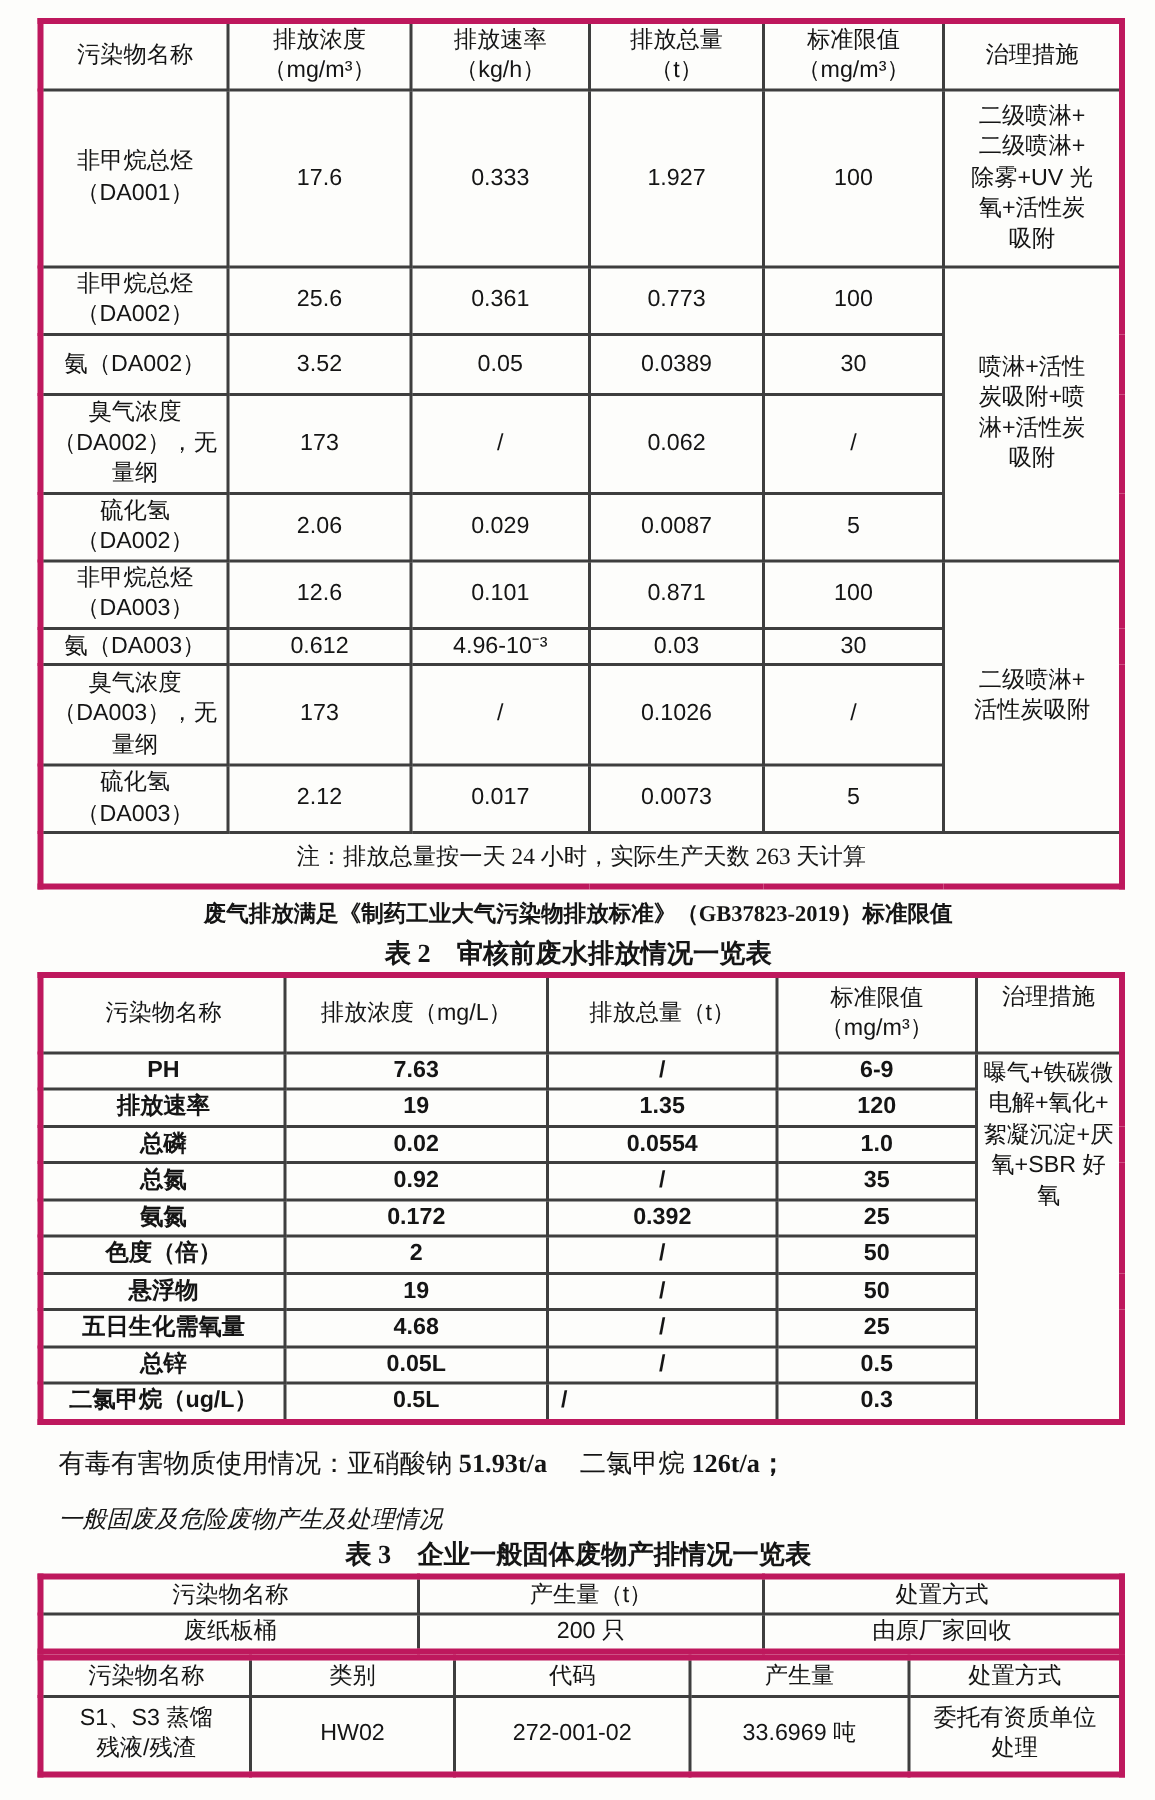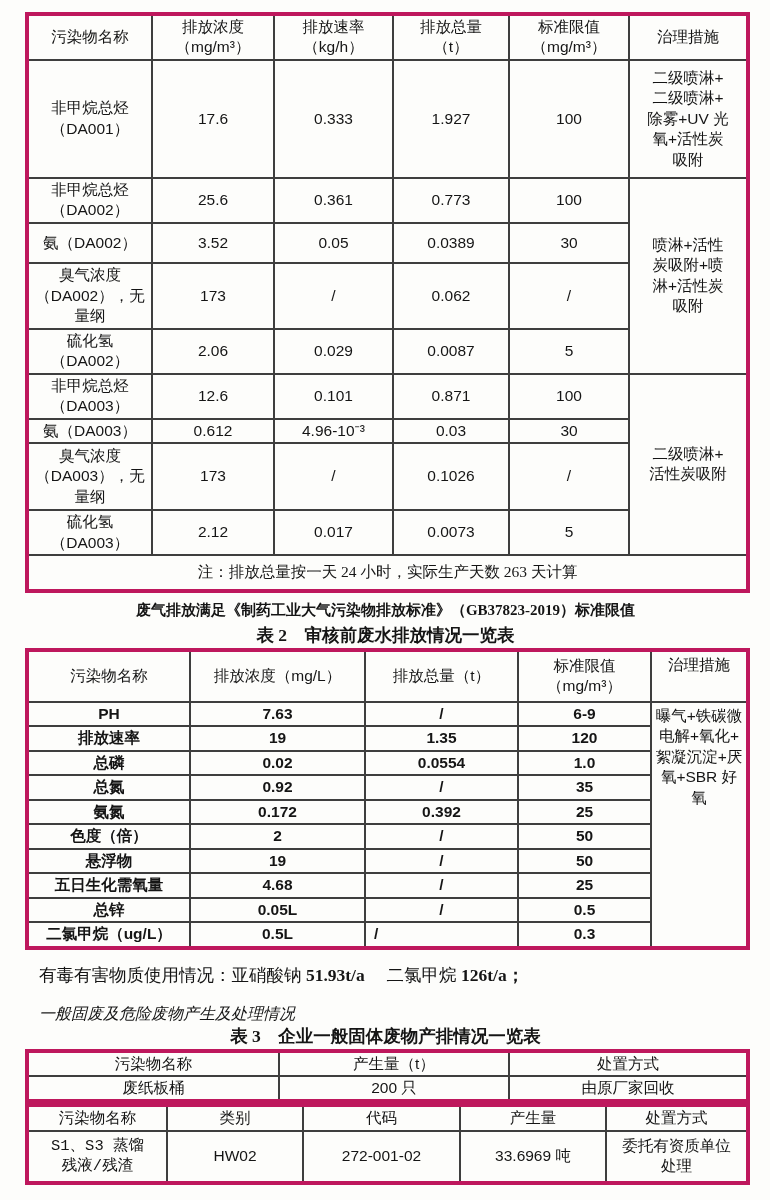--- a/index.html
+++ b/index.html
@@ -31,21 +31,21 @@
   .p2{
     font-family:"Liberation Serif",serif;font-size:17.5px;line-height:23px;
     margin-top:14px;padding-left:14px;
   }
   .p2 b{font-weight:bold;}
   .p3{
     font-family:"Liberation Serif",serif;font-size:16px;line-height:22px;
     margin-top:16px;padding-left:14px;font-style:italic;
   }
   .mt10{margin-top:0;}
-  .kai{font-family:Liberation Mono, monospace;font-size:16px;}
+  .kai{font-family:Liberation Sans, sans-serif;font-size:16px;}
 </style>
 </head>
 <body>
 
 <div class="page">
 
   <table class="t t1">
     <colgroup>
       <col style="width:125px">
         <col style="width:122px">

